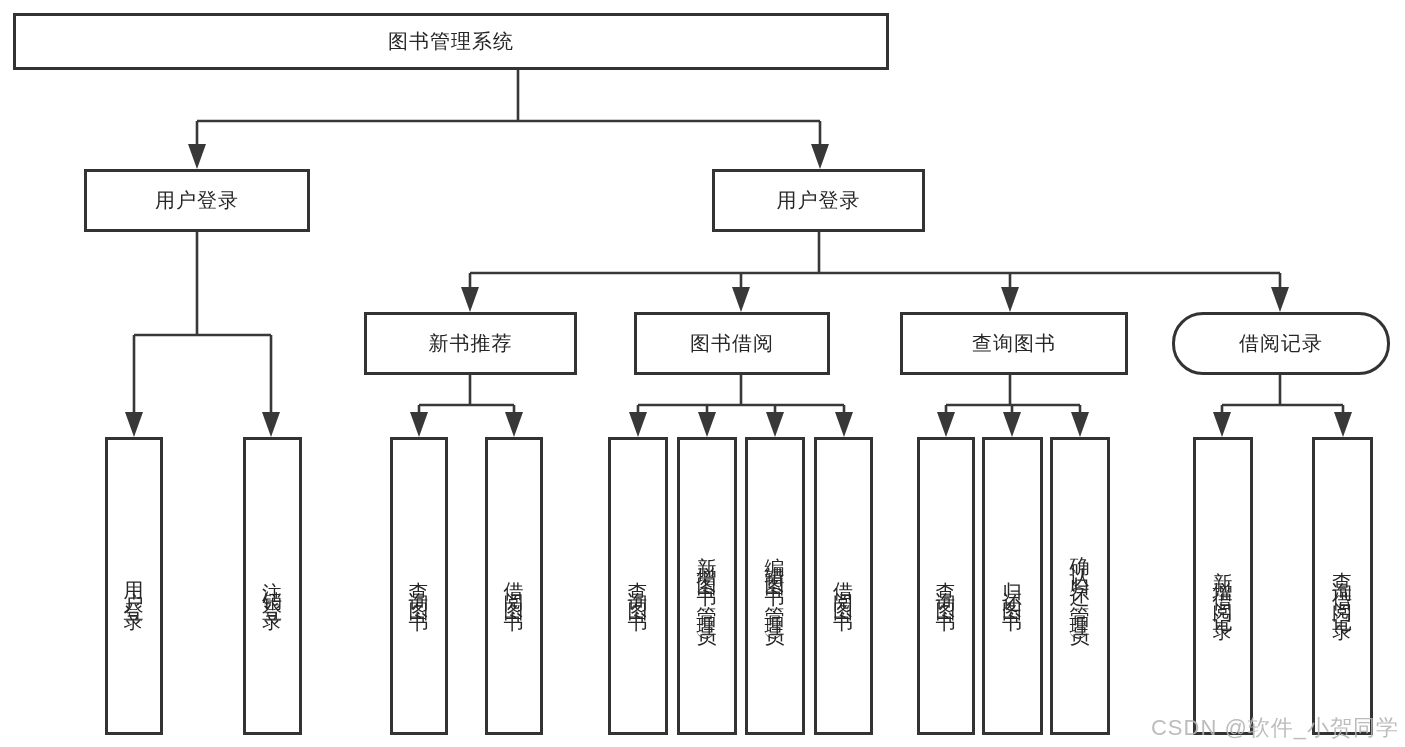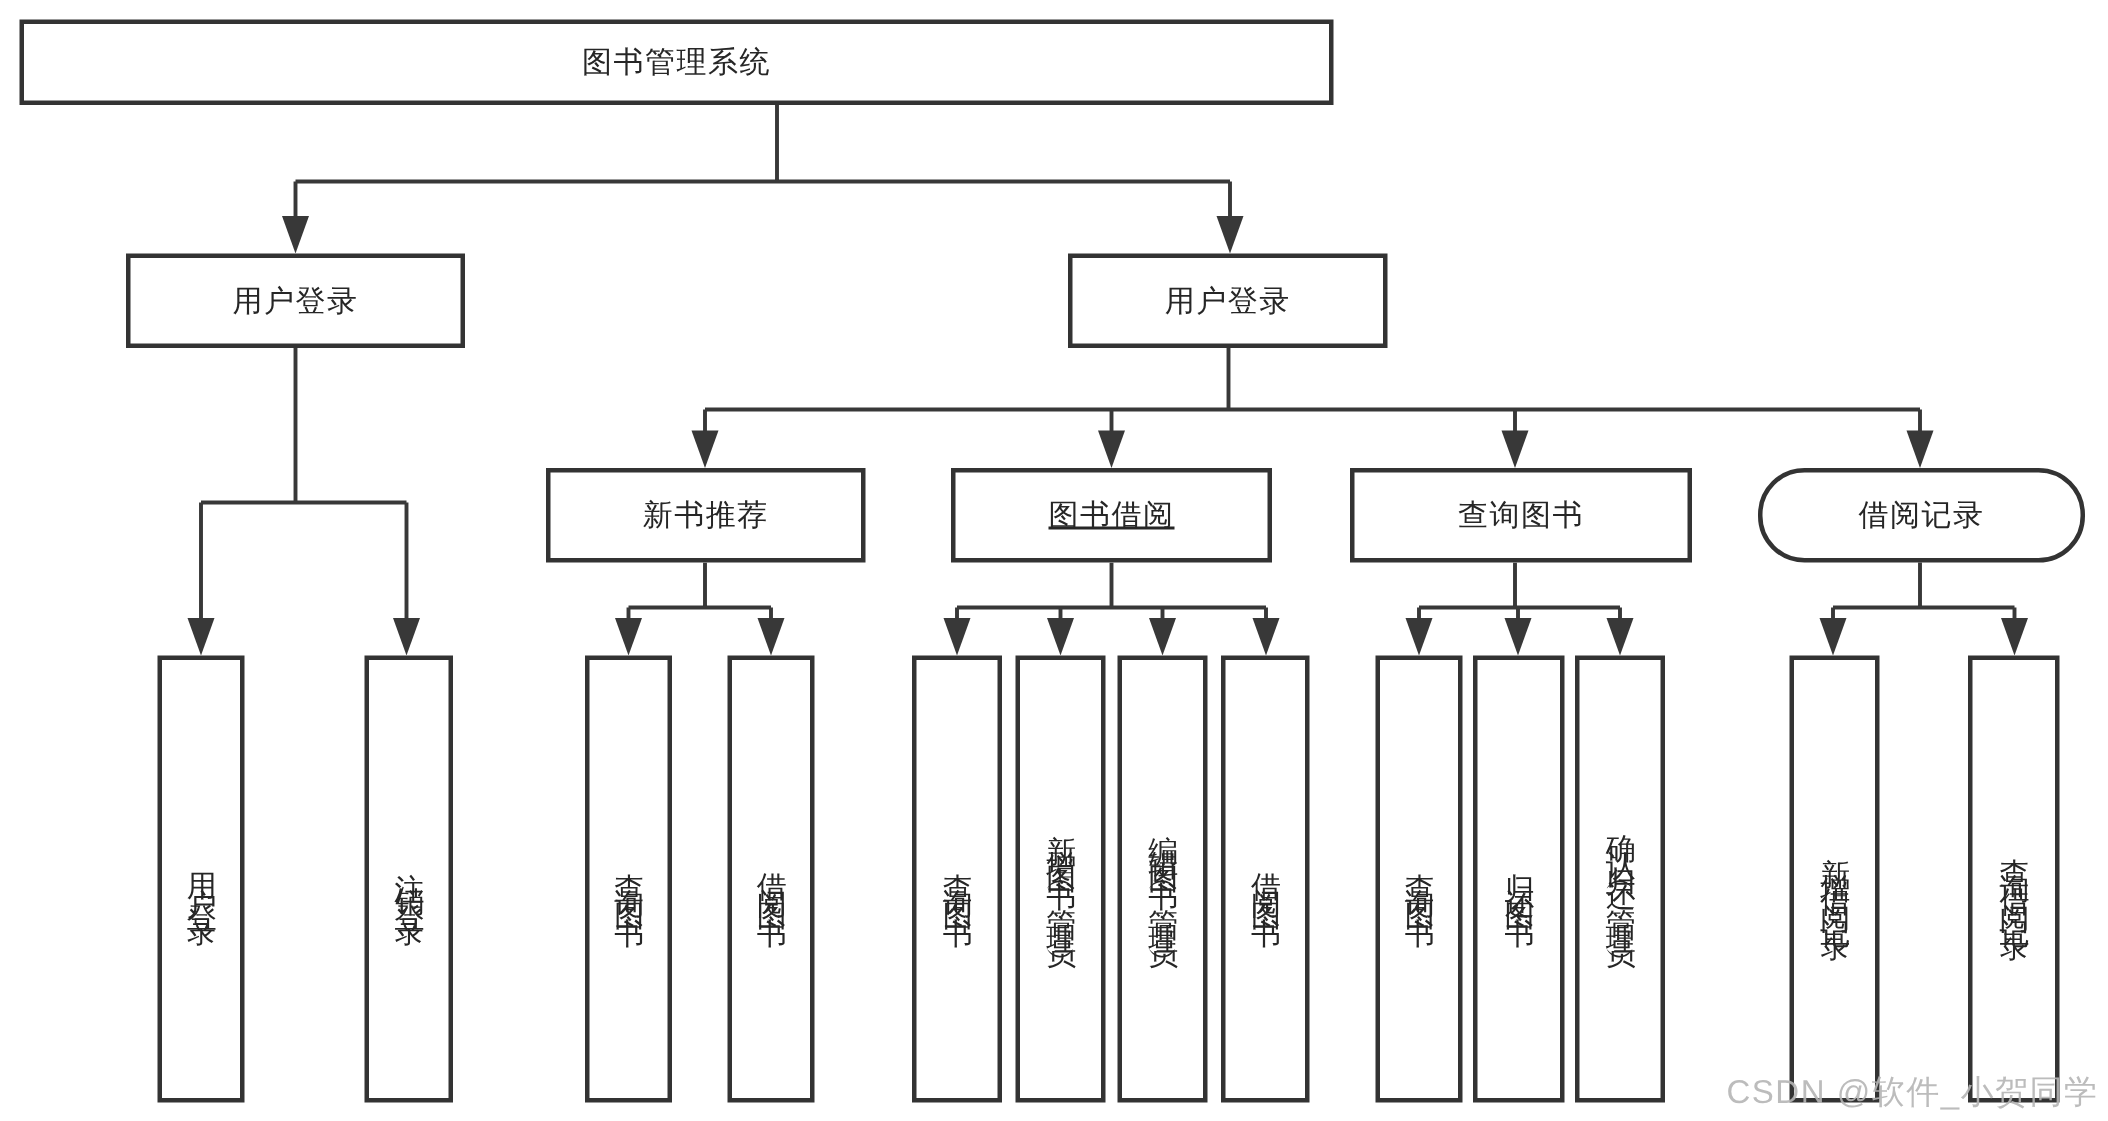--- a/index.html
+++ b/index.html
@@ -105,21 +105,21 @@
       <polygon points="1334,412 1352,412 1343,437"></polygon>
     </g>
   </svg>
 
   <div class="hbox root">图书管理系统</div>
 
   <div class="hbox" style="left:84px; top:169px; width:226px;">用户登录</div>
   <div class="hbox" style="left:712px; top:169px; width:213px;">用户登录</div>
 
   <div class="hbox" style="left:364px; top:312px; width:213px;text-align:right;">新书推荐</div>
-  <div class="hbox" style="left:634px; top:312px; width:214px;text-decoration:underline;">图书借阅</div>
+  <div class="hbox" style="left:634px; top:312px; width:196px;">图书借阅</div>
   <div class="hbox" style="left:900px; top:312px; width:228px;">查询图书</div>
   <div class="hbox" style="left:1172px; top:312px; width:218px;border-radius:31px;">借阅记录</div>
 
   <div class="leaf" style="left:105px; width:58px;">
     <span class="vtext">用户登录</span>
   </div>
   <div class="leaf" style="left:243px; width:59px;">
     <span class="vtext">注销登录</span>
   </div>
 

